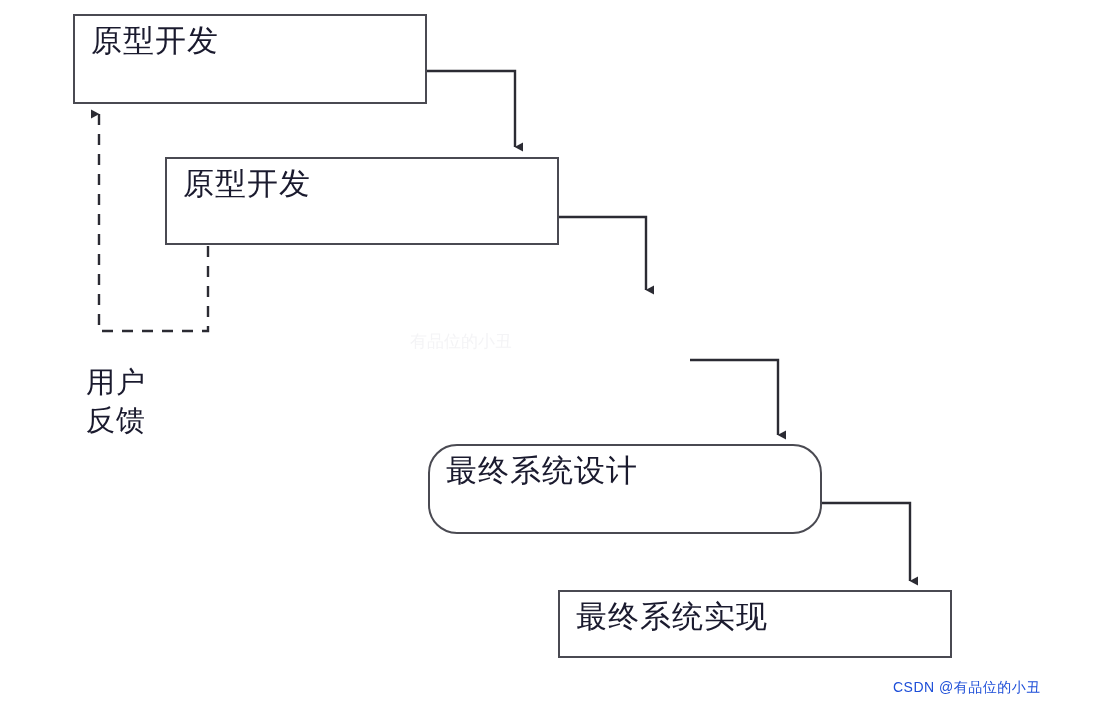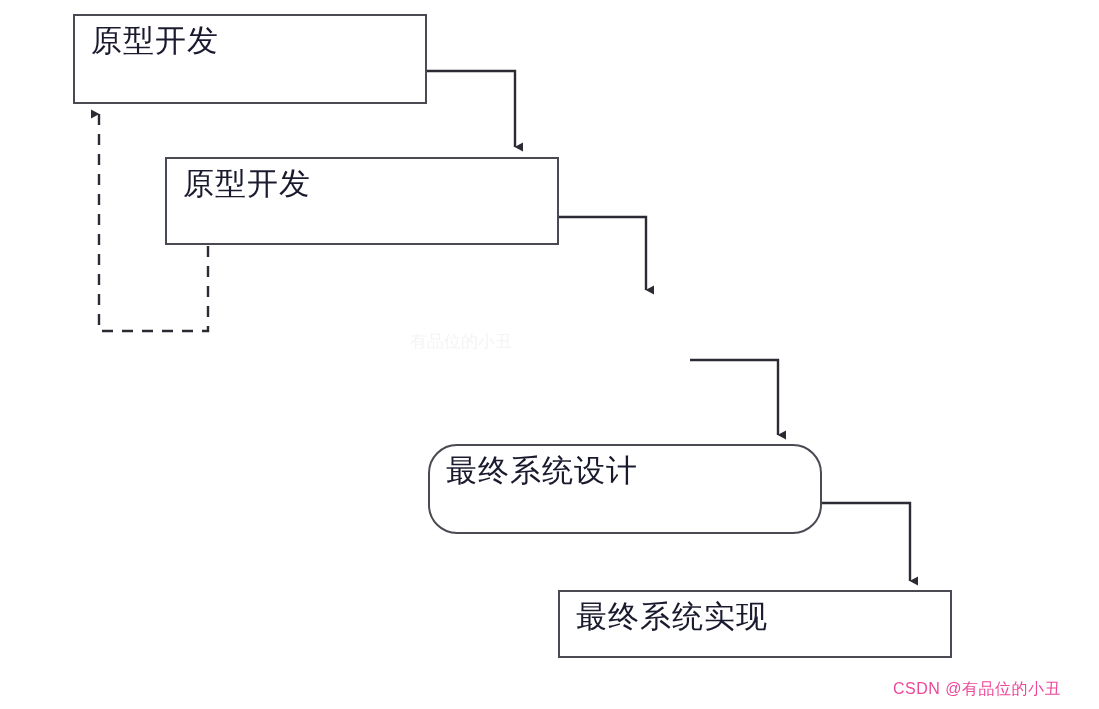--- a/index.html
+++ b/index.html
@@ -47,22 +47,22 @@
     font-family: "Liberation Serif", "DejaVu Serif", serif;
     font-size: 29px;
     line-height: 38px;
     color: #1a1a2e;
     white-space: pre;
     letter-spacing: 1px;
   }
   .watermark {
     position: absolute;
     font-family: "Liberation Sans", "DejaVu Sans", sans-serif;
-    font-size: 16px;
-    color: #ec4899;
+    font-size: 14px;
+    color: #1d4ed8;
     white-space: nowrap;
     letter-spacing: 0.5px;
   }
   .inner-watermark {
     position: absolute;
     font-family: "Liberation Sans", "DejaVu Sans", sans-serif;
     font-size: 17px;
     color: #f4f4f6;
     white-space: nowrap;
     pointer-events: none;
@@ -106,16 +106,18 @@
 
 
   <div class="node-box" style="left:428px; top:444px; width:394px; height:90px;border-radius:29px;">
     <span class="node-label">最终系统设计</span>
   </div>
 
   <div class="node-box" style="left:558px; top:590px; width:394px; height:68px;">
     <span class="node-label">最终系统实现</span>
   </div>
 
+  <div class="feedback-label" style="left:86px; top:363px;">用户
+反馈</div>
 
   <div class="watermark" style="left:893px; top:679px;">CSDN @有品位的小丑</div>
 
 </div>
 
 </body></html>

